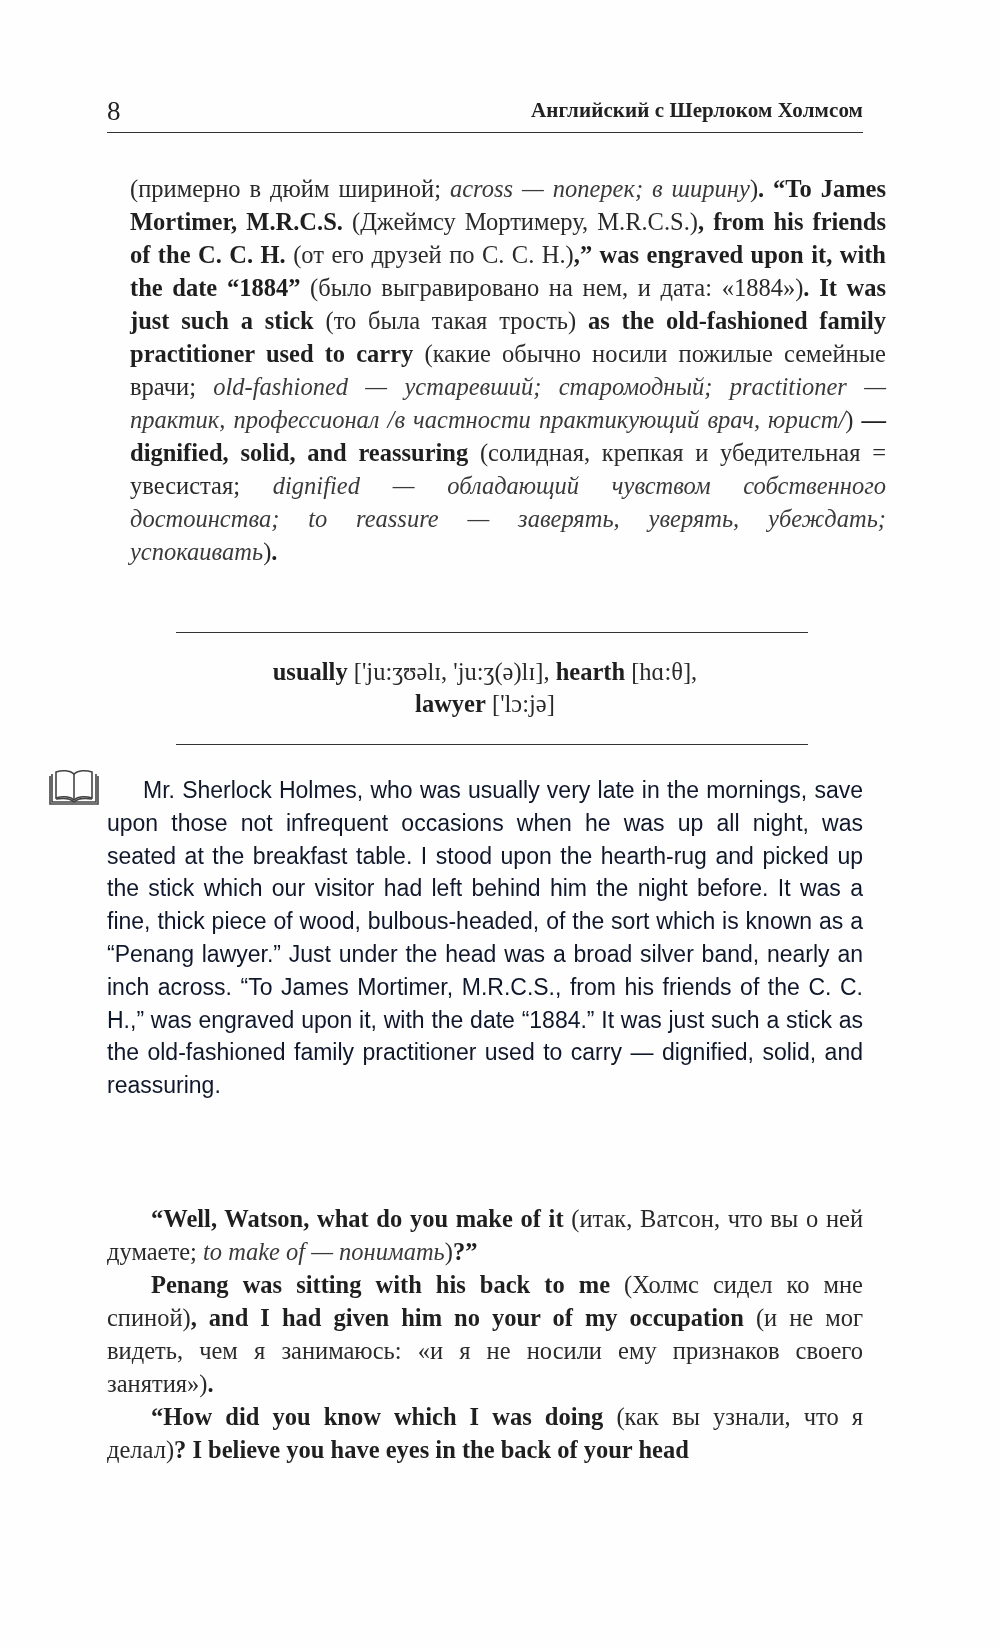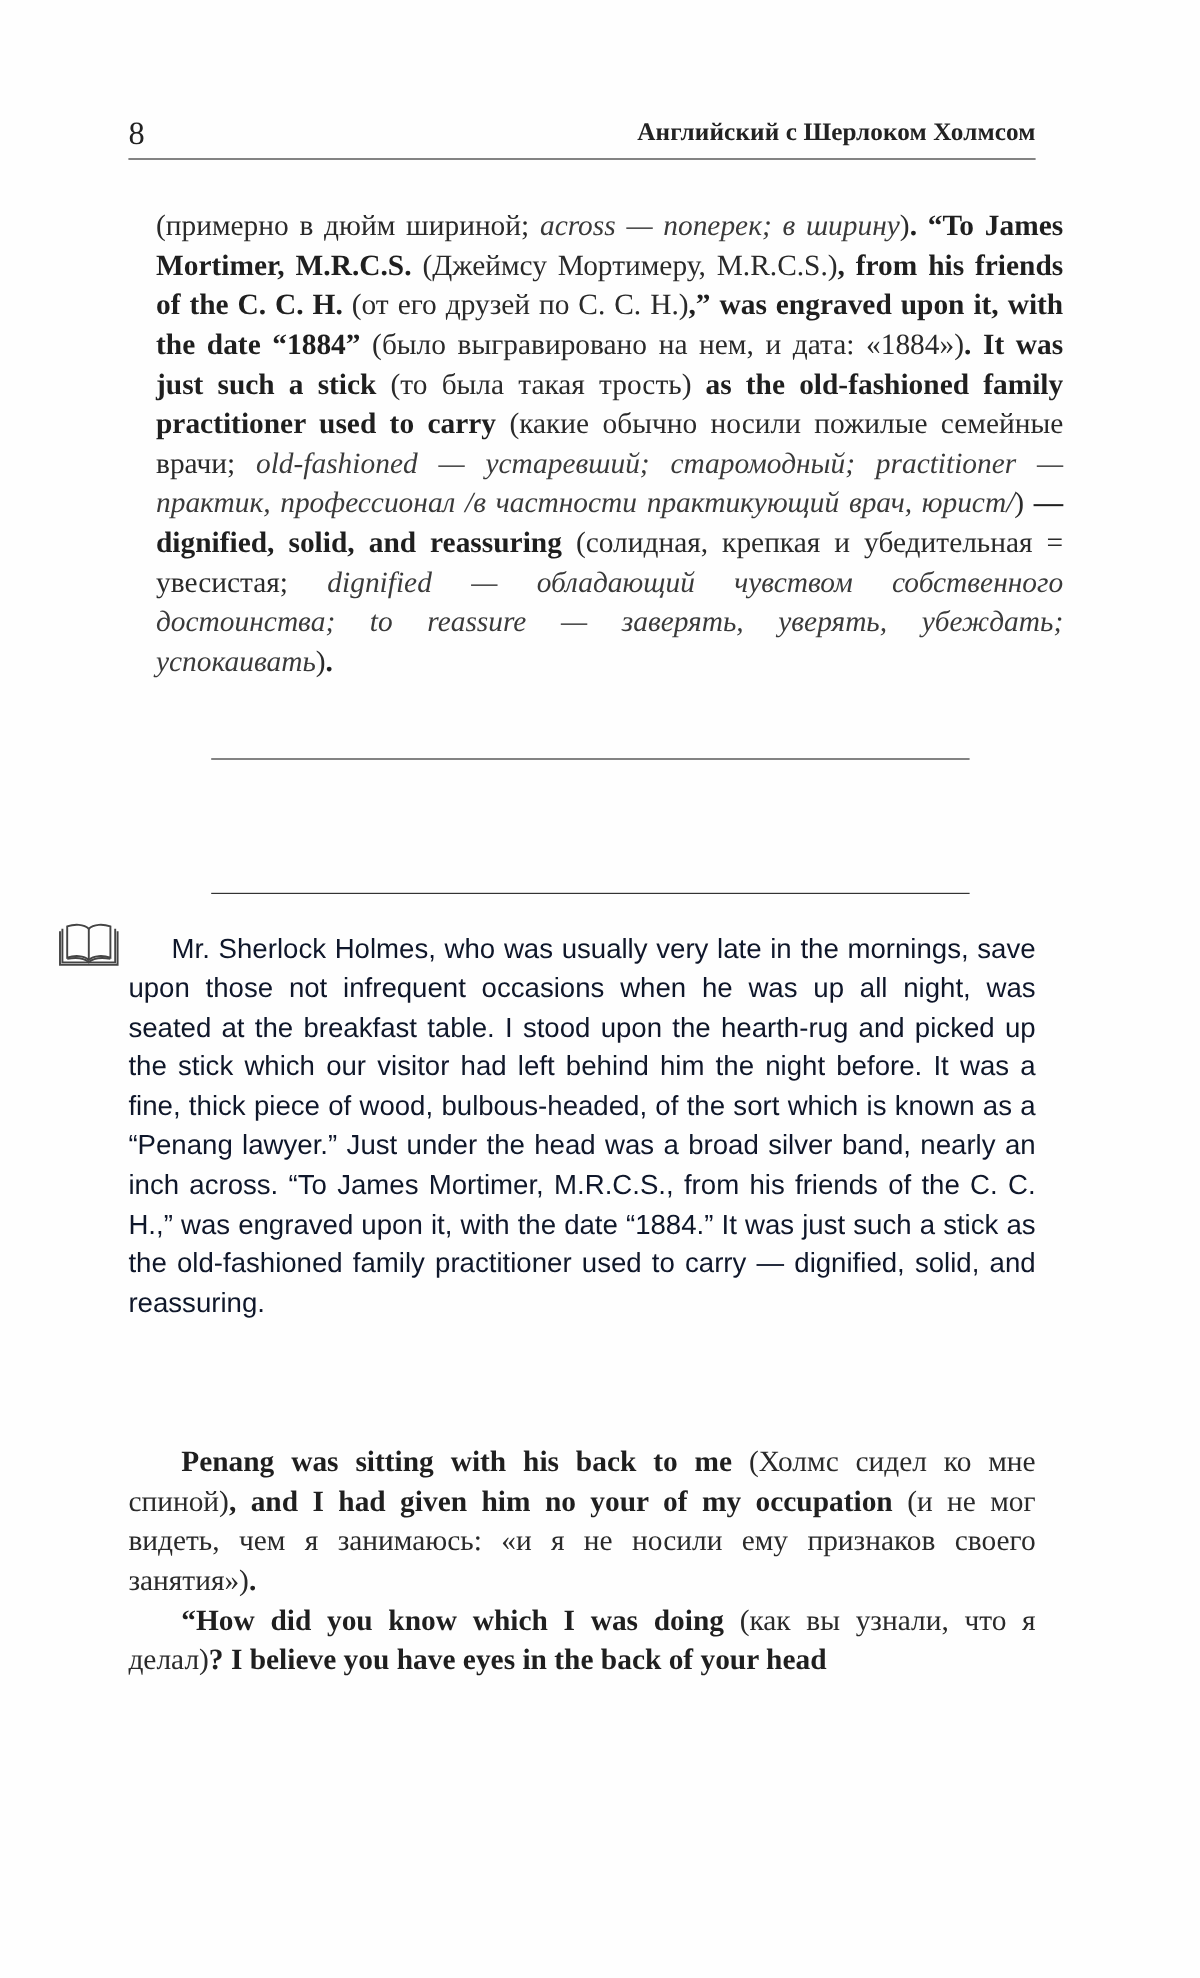--- a/index.html
+++ b/index.html
@@ -37,20 +37,22 @@
   </div>
   <div class="head-rule"></div>
 
   <div class="serif-block" style="top:172px;margin-left:23px;">
     <p><span class="n">(примерно в дюйм шириной; </span><span class="i">across — поперек; в ширину</span><span class="n">)</span><span class="b">. “To James Mortimer, M.R.C.S.</span><span class="n"> (Джеймсу Мортимеру, M.R.C.S.)</span><span class="b">, from his friends of the C. C. H.</span><span class="n"> (от его друзей по С. С. Н.)</span><span class="b">,” was engraved upon it, with the date “1884”</span><span class="n"> (было выгравировано на нем, и дата: «1884»)</span><span class="b">. It was just such a stick</span><span class="n"> (то была такая трость) </span><span class="b">as the old-fashioned family practitioner used to carry</span><span class="n"> (какие обычно носили пожилые семейные врачи; </span><span class="i">old-fashioned — устаревший; старомодный; practitioner — практик, профессионал /в частности практикующий врач, юрист/</span><span class="n">) </span><span class="b">— dignified, solid, and reassuring</span><span class="n"> (солидная, крепкая и убедительная = увесистая; </span><span class="i">dignified — обладающий чувством собственного достоинства; to reassure — заверять, уверять, убеждать; успокаивать</span><span class="n">)</span><span class="b">.</span></p>
   </div>
 
   <div class="rule" style="top:632px;"></div>
 
   <div class="pron">
+    <div><span class="b">usually</span><span class="n"> ['ju:ʒʊəlɪ, 'ju:ʒ(ə)lɪ], </span><span class="b">hearth</span><span class="n"> [hɑ:θ],</span></div>
+    <div><span class="b">lawyer</span><span class="n"> ['lɔ:jə]</span></div>
   </div>
 
   <div class="rule" style="top:744px;"></div>
 
   <div class="book-icon">
     <svg width="56" height="40" viewBox="0 0 56 40">
       <g fill="none" stroke="#444" stroke-width="1.6">
         <path d="M6 6 L6 34 L50 34 L50 6"></path>
         <path d="M10 4 C16 2,24 2,28 6 C32 2,40 2,46 4 L46 30 C40 28,32 28,28 32 C24 28,16 28,10 30 Z"></path>
         <path d="M28 6 L28 32"></path>
@@ -58,17 +60,18 @@
         <path d="M10 31 C16 30,24 30,28 34 C32 30,40 30,46 31"></path>
       </g>
     </svg>
   </div>
 
   <div class="sans-block">
     <p>Mr. Sherlock Holmes, who was usually very late in the mornings, save upon those not infrequent occasions when he was up all night, was seated at the breakfast table. I stood upon the hearth-rug and picked up the stick which our visitor had left behind him the night before. It was a fine, thick piece of wood, bulbous-headed, of the sort which is known as a “Penang lawyer.” Just under the head was a broad silver band, nearly an inch across. “To James Mortimer, M.R.C.S., from his friends of the C. C. H.,” was engraved upon it, with the date “1884.” It was just such a stick as the old-fashioned family practitioner used to carry — dignified, solid, and reassuring.</p>
   </div>
 
   <div class="serif-block" style="top:1202px;">
+    <p class="indent"><span class="b">“Well, Watson, what do you make of it</span><span class="n"> (итак, Ватсон, что вы о ней думаете; </span><span class="i">to make of — понимать</span><span class="n">)</span><span class="b">?”</span></p>
     <p class="indent"><span class="b">Penang was sitting with his back to me</span><span class="n"> (Холмс сидел ко мне спиной)</span><span class="b">, and I had given him no your of my occupation</span><span class="n"> (и не мог видеть, чем я занимаюсь: «и я не носили ему признаков своего занятия»)</span><span class="b">.</span></p>
     <p class="indent"><span class="b">“How did you know which I was doing</span><span class="n"> (как вы узнали, что я делал)</span><span class="b">? I believe you have eyes in the back of your head</span></p>
   </div>
 
 </div>
 
 </body></html>

